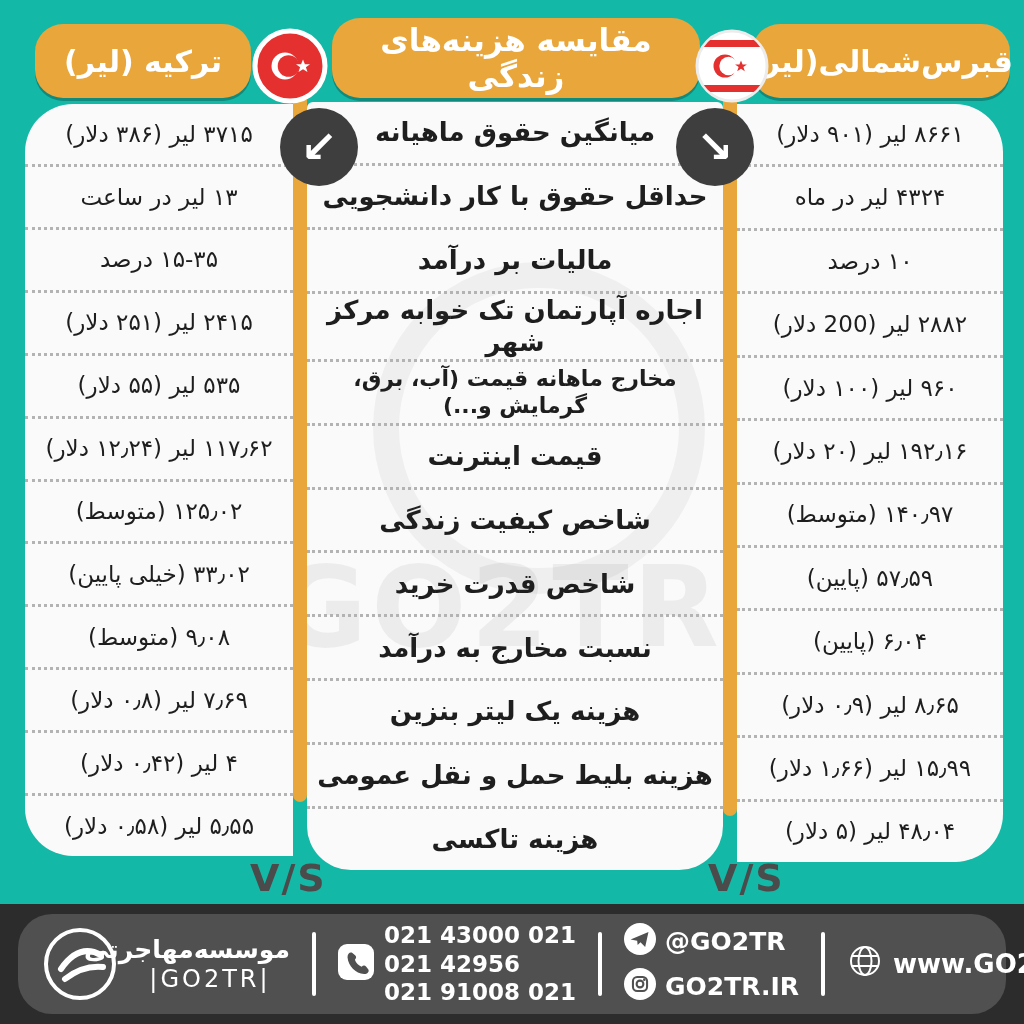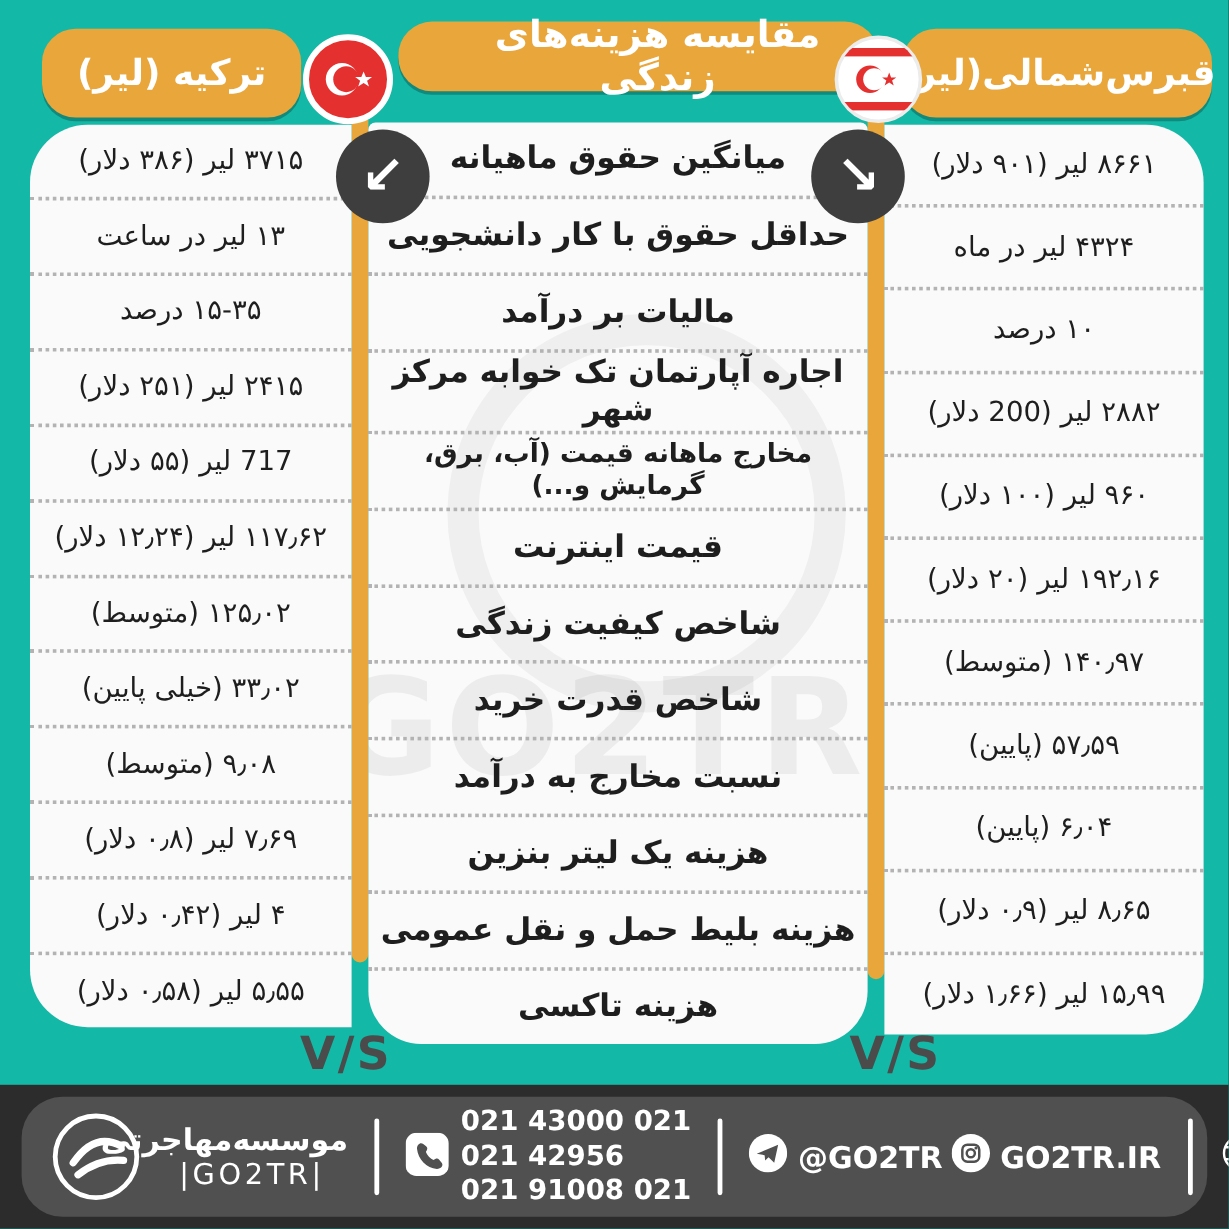--- a/index.html
+++ b/index.html
@@ -10,21 +10,21 @@
     -webkit-font-smoothing:antialiased;
   }
   
   .pill{
     position:absolute;background:#E9A63B;border-radius:28px;
     color:#fff;font-weight:bold;text-align:center;
     display:flex;align-items:center;justify-content:center;
     box-shadow:0 3px 0 rgba(0,0,0,.25);
   }
   .pill-turkey{left:35px;top:24px;width:216px;height:74px;font-size:30px;}
-  .pill-title{left:332px;top:18px;width:368px;height:58px;font-size:31px;padding-left:32px;}
+  .pill-title{left:332px;top:18px;width:368px;height:80px;font-size:31px;}
   .pill-cyprus{left:752px;top:24px;width:258px;height:74px;font-size:30px;}
   .flag{position:absolute;width:76px;height:76px;z-index:6;}
   .flag-turkey{left:252px;top:28px;}
   .flag-cyprus{left:694px;top:28px;}
   
   .panel{
     position:absolute;background:#FAFAFA;display:flex;flex-direction:column;
   }
   .panel-left{left:25px;top:104px;width:268px;height:752px;border-radius:48px 0 0 48px;}
   .panel-center{left:307px;top:102px;width:416px;height:768px;border-radius:6px 6px 44px 44px;}
@@ -78,21 +78,21 @@
     width:64px;height:64px;border-radius:50%;border:4px solid #fff;flex:none;
     display:flex;align-items:center;justify-content:center;
   }
   .org-block{text-align:center;line-height:1.2;min-width:160px;}
   .org-name{font-size:25px;font-weight:bold;direction:rtl;}
   .org-tag{font-size:24px;letter-spacing:3px;}
   .fdivider{width:4px;height:64px;background:#fff;border-radius:2px;flex:none;margin:0 8px;}
   .phone-block{display:flex;align-items:center;gap:10px;}
   .phone-list{font-size:23px;font-weight:600;line-height:1.25;white-space:nowrap;}
   .icon-badge{flex:none;display:block;}
-  .social-block{display:flex;gap:7px;}
+  .social-block{display:flex;flex-direction:column;gap:7px;}
   .social-row{display:flex;align-items:center;gap:9px;font-size:25px;font-weight:600;white-space:nowrap;}
   .site-block{display:flex;align-items:center;gap:10px;font-size:26px;font-weight:600;white-space:nowrap;}
 </style>
 </head>
 <body>
 
 <div class="canvas">
 
   <div class="pill pill-turkey" dir="rtl">
       <span>ترکیه (لیر)</span>
@@ -141,21 +141,21 @@
     </div>
   <div class="arrow-circle arrow-right">
       <span>↘</span>
     </div>
 
   <div class="panel panel-left" dir="rtl">
     <div class="cell val">۳۷۱۵ لیر (۳۸۶ دلار)</div>
     <div class="cell val">۱۳ لیر در ساعت</div>
     <div class="cell val">۱۵-۳۵ درصد</div>
     <div class="cell val">۲۴۱۵ لیر (۲۵۱ دلار)</div>
-    <div class="cell val">717 لیر (۵۵ دلار)</div>
+    <div class="cell val">۵۳۵ لیر (۵۵ دلار)</div>
     <div class="cell val">۱۱۷٫۶۲ لیر (۱۲٫۲۴ دلار)</div>
     <div class="cell val">۱۲۵٫۰۲ (متوسط)</div>
     <div class="cell val">۳۳٫۰۲ (خیلی پایین)</div>
     <div class="cell val">۹٫۰۸ (متوسط)</div>
     <div class="cell val">۷٫۶۹ لیر (۰٫۸ دلار)</div>
     <div class="cell val">۴ لیر (۰٫۴۲ دلار)</div>
     <div class="cell val">۵٫۵۵ لیر (۰٫۵۸ دلار)</div>
   </div>
 
   <div class="panel panel-center" dir="rtl">
@@ -182,20 +182,21 @@
     <div class="cell val">۴۳۲۴ لیر در ماه</div>
     <div class="cell val">۱۰ درصد</div>
     <div class="cell val">۲۸۸۲ لیر (200 دلار)</div>
     <div class="cell val">۹۶۰ لیر (۱۰۰ دلار)</div>
     <div class="cell val">۱۹۲٫۱۶ لیر (۲۰ دلار)</div>
     <div class="cell val">۱۴۰٫۹۷ (متوسط)</div>
     <div class="cell val">۵۷٫۵۹ (پایین)</div>
     <div class="cell val">۶٫۰۴ (پایین)</div>
     <div class="cell val">۸٫۶۵ لیر (۰٫۹ دلار)</div>
     <div class="cell val">۱۵٫۹۹ لیر (۱٫۶۶ دلار)</div>
+    <div class="cell val">۴۸٫۰۴ لیر (۵ دلار)</div>
   </div>
 
   <div class="vs vs-left">V/S</div>
   <div class="vs vs-right">V/S</div>
 
   <div class="footer-zone">
     <div class="footer-panel" dir="ltr">
 
       <div class="logo-circle">
         <svg width="54" height="54" viewBox="0 0 54 54">

